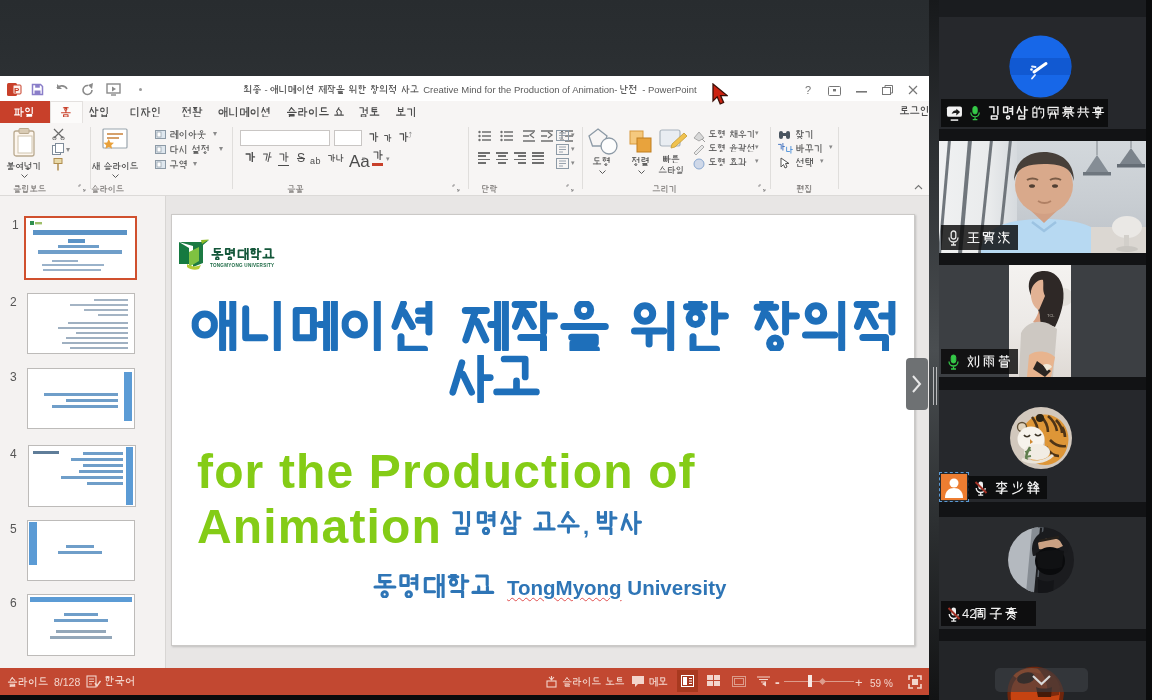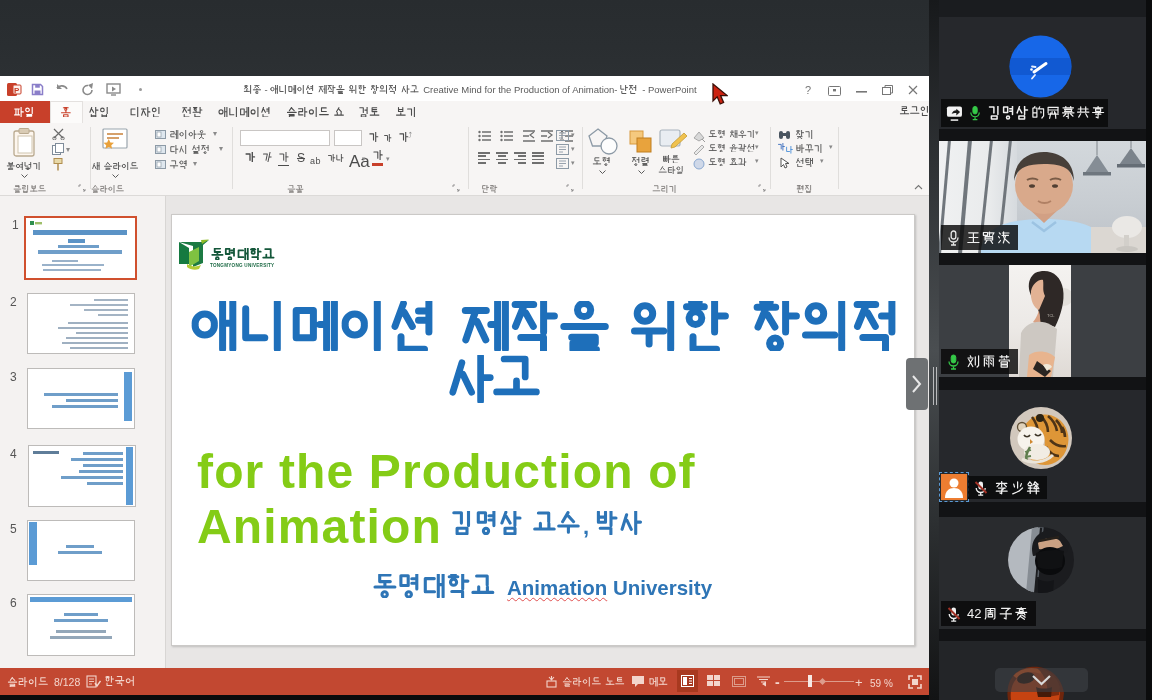--- a/index.html
+++ b/index.html
@@ -456,21 +456,21 @@
       </svg>
       <span style="font-size:22px;font-weight:bold;color:#2e75b6;margin:3px 4px 0 -2px">,</span>
       <svg style="" width="54" height="24" viewBox="0 0 54 24">
         <path d="M5.4 1.0L5.4 11.2L12.5 11.2L12.5 1.0M5.4 6.1L12.5 6.1M18.0 0.0L18.0 14.6M18.0 7.0L23.0 7.0M7.2 17.2L17.9 17.2L17.9 23.1M33.6 3.8L29.1 18.3M34.0 9.4L38.3 18.3M42.7 0.5L42.7 22.6M42.7 11.1L47.5 11.1" fill="none" stroke="#2e75b6" stroke-width="3.10" stroke-linecap="round" stroke-linejoin="round"></path>
       </svg>
     </div>
 <div style="position:absolute;left:371px;top:574px;display:flex;align-items:flex-start;gap:7px">
       <svg style="" width="129" height="24" viewBox="0 0 129 24">
         <path d="M19.0 0.9L8.7 0.9L8.7 7.6L19.3 7.6M13.9 9.4L13.9 13.0M4.0 13.0L23.9 13.0M11.0 20.4a2.6 2.6 0 1 0 5.3 0a2.6 2.6 0 1 0 -5.3 0M29.9 1.7L37.2 1.7L37.2 11.5L29.9 11.5L29.9 1.7M45.8 0.0L45.8 14.9M40.8 4.8L45.8 4.8M40.8 9.2L45.8 9.2M35.1 20.4a2.6 2.6 0 1 0 5.3 0a2.6 2.6 0 1 0 -5.3 0M63.3 4.6L54.3 4.6L54.3 17.7L63.5 17.7M67.3 0.5L67.3 23.0M72.1 0.5L72.1 23.0M67.3 10.6L72.1 10.6M80.7 0.5L84.3 0.5M78.2 2.7L86.8 2.7M79.5 8.2a3.0 3.0 0 1 0 6.1 0a3.0 3.0 0 1 0 -6.1 0M91.7 0.0L91.7 14.9M91.7 7.1L96.9 7.1M80.8 17.5L91.6 17.5L91.6 23.6M105.6 2.0L116.2 2.0L116.2 11.0M107.7 12.7L107.7 18.4M116.4 12.7L116.4 18.4M101.9 18.4L121.8 18.4" fill="none" stroke="#2e75b6" stroke-width="3.10" stroke-linecap="round" stroke-linejoin="round"></path>
       </svg>
-      <span style="font-size:20.5px;font-weight:bold;color:#2e75b6;font-family:'Liberation Sans',sans-serif;margin-top:2px"><span style="text-decoration:underline wavy #e05050 1px;text-underline-offset:2px">Animation</span> University</span>
+      <span style="font-size:20.5px;font-weight:bold;color:#2e75b6;font-family:'Liberation Sans',sans-serif;margin-top:2px"><span style="text-decoration:underline wavy #e05050 1px;text-underline-offset:2px">TongMyong</span> University</span>
     </div>
 <div style="position:absolute;left:906px;top:358px;width:22px;height:52px;background:#6e7173;border-radius:4px"></div>
 <svg style="position:absolute;left:911px;top:374px" width="11" height="20" viewBox="0 0 11 20">
       <path d="M2 2l7 8-7 8" fill="none" stroke="#e8e8e8" stroke-width="2"></path>
     </svg>
 <div style="position:absolute;left:0px;top:668px;width:929px;height:27px;background:#c24831"></div>
 <div style="position:absolute;left:0px;top:695px;width:929px;height:5px;background:#0a0b0c"></div>
 <div style="position:absolute;left:7px;top:676px;display:flex;align-items:center;gap:4px">
       <svg style="" width="43" height="10" viewBox="0 0 43 10">
         <path d="M5.5 0.2L3.3 3.4M5.7 1.4L7.8 3.4M1.4 5.1L9.7 5.1M3.0 7.2L7.7 7.2L7.7 8.4L3.2 8.4L3.2 9.7L7.9 9.7M12.0 1.8L15.8 1.8L15.8 4.4L12.2 4.4L12.2 7.5L16.0 7.5M17.9 0.2L17.9 9.6M17.9 4.7L19.9 4.7M22.3 4.7a1.9 1.9 0 1 0 3.8 0a1.9 1.9 0 1 0 -3.8 0M28.7 0.2L28.7 9.6M38.3 0.8L33.8 0.8L33.8 4.3L38.4 4.3M32.0 7.2L40.3 7.2" fill="none" stroke="#f3d5cc" stroke-width="1.05" stroke-linecap="round" stroke-linejoin="round"></path>
@@ -685,21 +685,21 @@
         <path d="M24 0h8l-6 66h-8z" fill="#878d94"></path>
         <path d="M30 0h5l-5 50" stroke="#565c63" stroke-width="1.5" fill="none"></path>
         <path d="M28 10c6-8 20-10 28-3l6 8-3 10-34 4c-2-7-1-14 3-19z" fill="#1a1b1e"></path>
         <path d="M30 16c5-5 16-7 22-2l3 5c-7 4-17 5-24 3z" fill="#caa183"></path>
         <path d="M31 14l20-4" stroke="#26201a" stroke-width="2.5"></path>
         <ellipse cx="42" cy="34" rx="15" ry="14" fill="#0a0b0d"></ellipse>
         <path d="M28 26c8-3 20-4 28-2l-2 16c-8 3-18 3-24 0z" fill="#101113"></path>
         <path d="M30 52c5 3 12 3 16 1l-1 13H30z" fill="#141518"></path>
       </g>
     </svg>
-<div style="position:absolute;left:941px;top:601px;width:95px;height:25px;background:rgba(8,8,8,0.82);display:flex;align-items:center;gap:5px;padding-left:5px;box-sizing:border-box">
+<div style="position:absolute;left:941px;top:601px;width:95px;height:25px;background:rgba(8,8,8,0.82);display:flex;align-items:center;padding-left:5px;box-sizing:border-box">
       <svg width="16" height="16" viewBox="0 0 16 16">
         <rect x="5.4" y="1.5" width="4.6" height="8" rx="2.3" fill="#f0f0f0"></rect>
         <path d="M3.2 8a4.5 4.5 0 0 0 9 0" fill="none" stroke="#f0f0f0" stroke-width="1.3"></path>
         <path d="M7.7 13v1.6M5.2 15.2h5" stroke="#f0f0f0" stroke-width="1.3"></path>
         <path d="M2.5 2l11 11" stroke="#a33226" stroke-width="2"></path>
       </svg>
       <span style="font-size:13px;color:#f0f0f0;font-family:'Liberation Sans',sans-serif;margin-right:-3px">42</span>
       <svg style="" width="49" height="14" viewBox="0 0 49 14">
         <path d="M2.9 1.5L2.9 10.2M2.9 10.2L2.2 12.0M2.9 1.5L11.9 1.5L11.9 11.1M11.9 11.1L10.9 12.1M4.7 3.6L10.1 3.6M7.4 2.0L7.4 5.8M4.9 5.8L9.9 5.8M5.2 7.4L9.6 7.4L9.6 9.9L5.2 9.9L5.2 7.4M18.5 1.3L27.2 1.3M26.6 1.3L23.1 4.3M23.1 4.3L23.1 12.0M21.3 11.1L23.1 12.0M17.1 6.8L28.5 6.8M38.2 0.5L38.2 1.3M33.9 1.5L42.6 1.5M36.4 2.5L40.1 2.5L40.1 4.3L36.4 4.3L36.4 2.5M32.8 5.3L43.7 5.3M35.8 6.3L40.7 6.3M35.3 6.3L34.5 8.0M41.2 6.3L42.0 8.0M38.2 8.0L34.5 12.3M37.0 9.2L41.4 12.3M39.5 8.2L42.2 10.2" fill="none" stroke="#f0f0f0" stroke-width="1.20" stroke-linecap="round" stroke-linejoin="round"></path>
       </svg>

